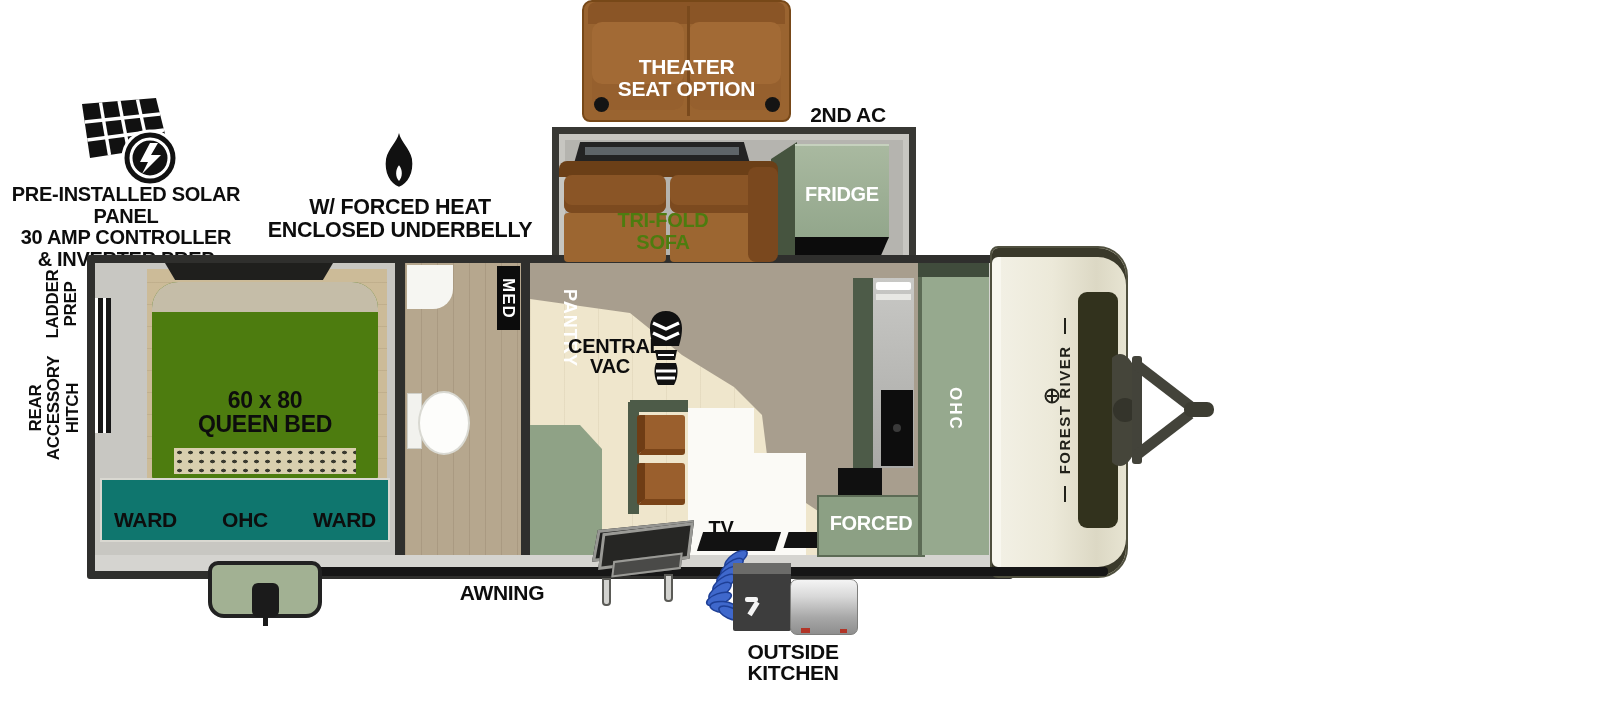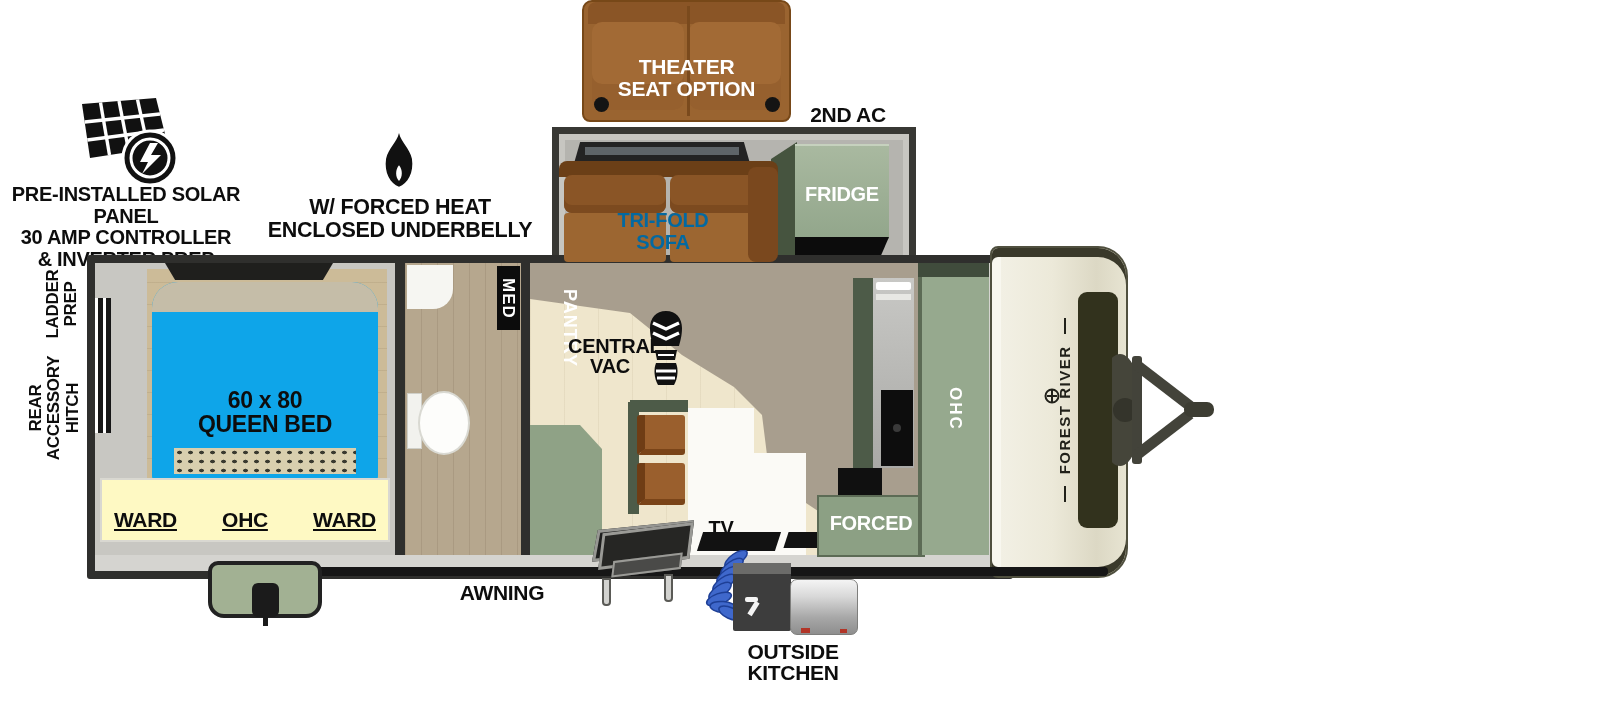--- a/index.html
+++ b/index.html
@@ -42,36 +42,36 @@
   .fridge-base{position:absolute;left:236px;top:103px;width:94px;height:26px;background:#0c0c0c;
                clip-path:polygon(0 0,100% 0,88% 100%,0 100%);}
   
   .sofa{left:559px;top:161px;width:219px;height:101px;z-index:6;}
   .sofa .back{position:absolute;left:0;top:0;width:219px;height:16px;background:#6b3f17;border-radius:8px 8px 0 0;}
   .sofa .cl{position:absolute;left:5px;top:14px;width:102px;height:38px;background:#8a5526;border-radius:8px;box-shadow:inset 0 -8px 0 #7c4a1f;}
   .sofa .cr{position:absolute;left:111px;top:14px;width:100px;height:38px;background:#8a5526;border-radius:8px;box-shadow:inset 0 -8px 0 #7c4a1f;}
   .sofa .sl{position:absolute;left:5px;top:52px;width:102px;height:49px;background:#9c6631;border-radius:4px;}
   .sofa .sr{position:absolute;left:111px;top:52px;width:100px;height:49px;background:#9c6631;border-radius:4px;}
   .sofa .armr{position:absolute;right:0;top:6px;width:30px;height:95px;background:#7a481e;border-radius:8px;}
-  .sofa-text{position:absolute;left:24px;top:48px;width:160px;font-size:20px;line-height:1.1;color:#0369a1;z-index:7;}
+  .sofa-text{position:absolute;left:24px;top:48px;width:160px;font-size:20px;line-height:1.1;color:#4d7c0f;z-index:7;}
   
   .body{left:87px;top:255px;width:910px;height:308px;border:8px solid #2f2f2d;background:#d5d4d0;border-radius:3px;}
   .bedroom{left:0;top:0;width:300px;height:292px;background:#c8c7c2;}
   .bed-wood{left:52px;top:6px;width:240px;height:212px;
             background:repeating-linear-gradient(0deg,rgba(90,70,40,.10) 0 1px,transparent 1px 22px),#ccbb98;}
   .skylight{left:70px;top:0;width:168px;height:17px;background:#1f1f1d;clip-path:polygon(0 0,100% 0,94% 100%,6% 100%);}
   .bd-window{left:0;top:35px;width:16px;height:135px;background:#161616;
              box-shadow:inset 3px 0 0 #fff,inset 8px 0 0 #161616,inset 11px 0 0 #fdfdfd;}
-  .bed{left:57px;top:19px;width:226px;height:198px;background:#0ea5e9;border-radius:26px 26px 4px 4px;}
+  .bed{left:57px;top:19px;width:226px;height:198px;background:#4d7c0f;border-radius:26px 26px 4px 4px;}
   .bed .band{position:absolute;left:0;top:0;right:0;height:30px;background:#c5bda8;border-radius:26px 26px 0 0;}
   .bed .dots{position:absolute;left:22px;top:166px;width:182px;height:26px;background-color:#d9cfae;
              background-image:radial-gradient(#3a3a30 2px,transparent 2.6px);background-size:11px 9px;}
   .bed-text{position:absolute;left:0;right:0;top:106px;font-size:23px;line-height:1.05;}
-  .wardrobe{left:5px;top:215px;width:290px;height:64px;background:#fef9c3;border:2px solid #d9d8d1;
-            display:flex;align-items:flex-end;justify-content:space-between;padding:0 12px 8px 12px;box-sizing:border-box;font-size:21px;text-decoration:underline;}
+  .wardrobe{left:5px;top:215px;width:290px;height:64px;background:#0f766e;border:2px solid #d9d8d1;
+            display:flex;align-items:flex-end;justify-content:space-between;padding:0 12px 8px 12px;box-sizing:border-box;font-size:21px;}
   .wall-a{left:300px;top:0;width:10px;height:292px;background:#2f2f2d;}
   .bath{left:310px;top:0;width:116px;height:292px;
         background:repeating-linear-gradient(90deg,rgba(80,60,40,.12) 0 1px,transparent 1px 16px),#b6a78e;}
   .bath-sink{position:absolute;left:2px;top:2px;width:46px;height:44px;background:#f6f6f2;border-radius:0 0 20px 0;}
   .med{position:absolute;left:92px;top:3px;width:23px;height:64px;background:#0c0c0c;color:#fff;font-size:17px;
        writing-mode:vertical-rl;text-align:center;line-height:23px;letter-spacing:1px;}
   .toilet-tank{position:absolute;left:2px;top:130px;width:13px;height:54px;background:#f2f2ee;border:1px solid #cfcfc8;}
   .toilet-bowl{position:absolute;left:13px;top:128px;width:48px;height:60px;background:#fdfdfb;border:2px solid #d9d9d2;border-radius:50%;}
   .shower{position:absolute;left:2px;top:202px;width:111px;height:83px;background:#f2f2ee;border-top:5px solid #3a3a36;border-left:4px solid #9a9a94;box-sizing:border-box;}
   .shower .pan{position:absolute;left:6px;bottom:4px;width:92px;height:26px;background:#fdfdfb;border-radius:12px;}

